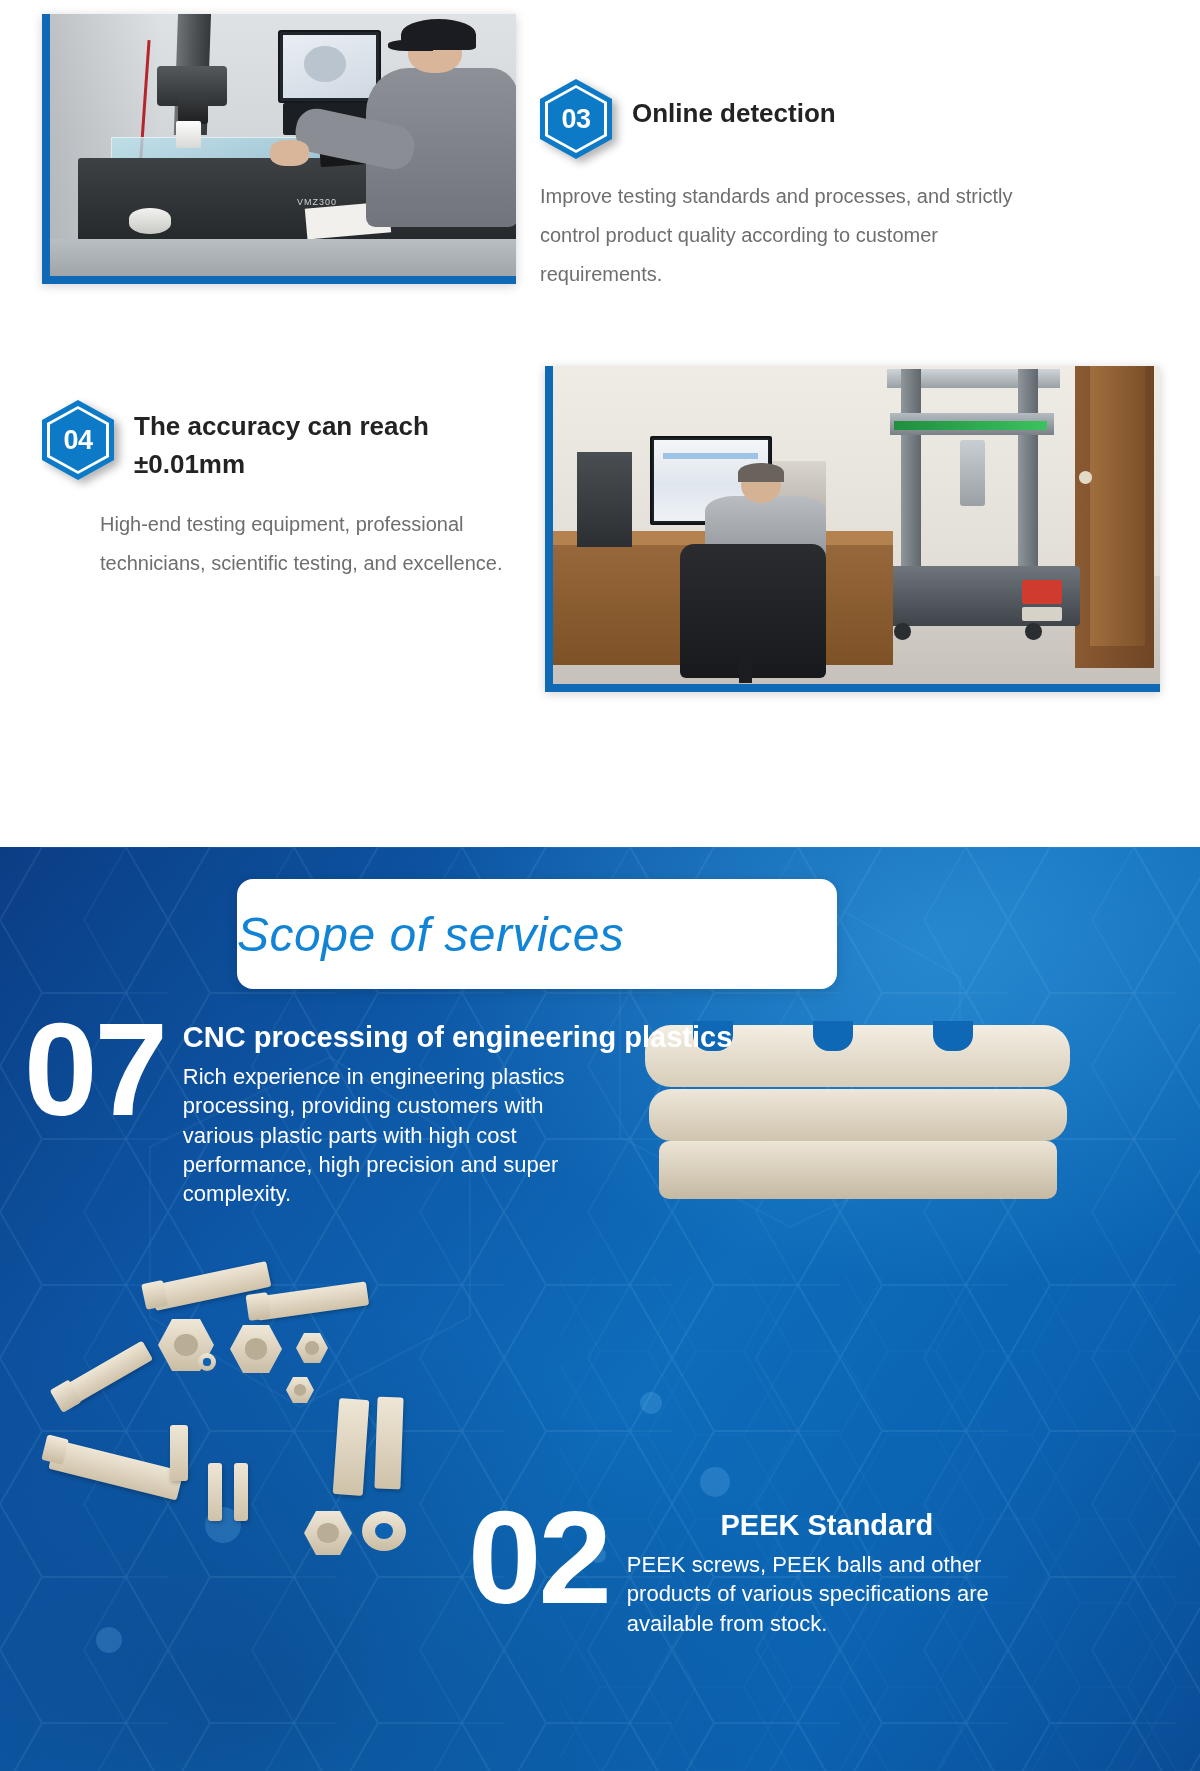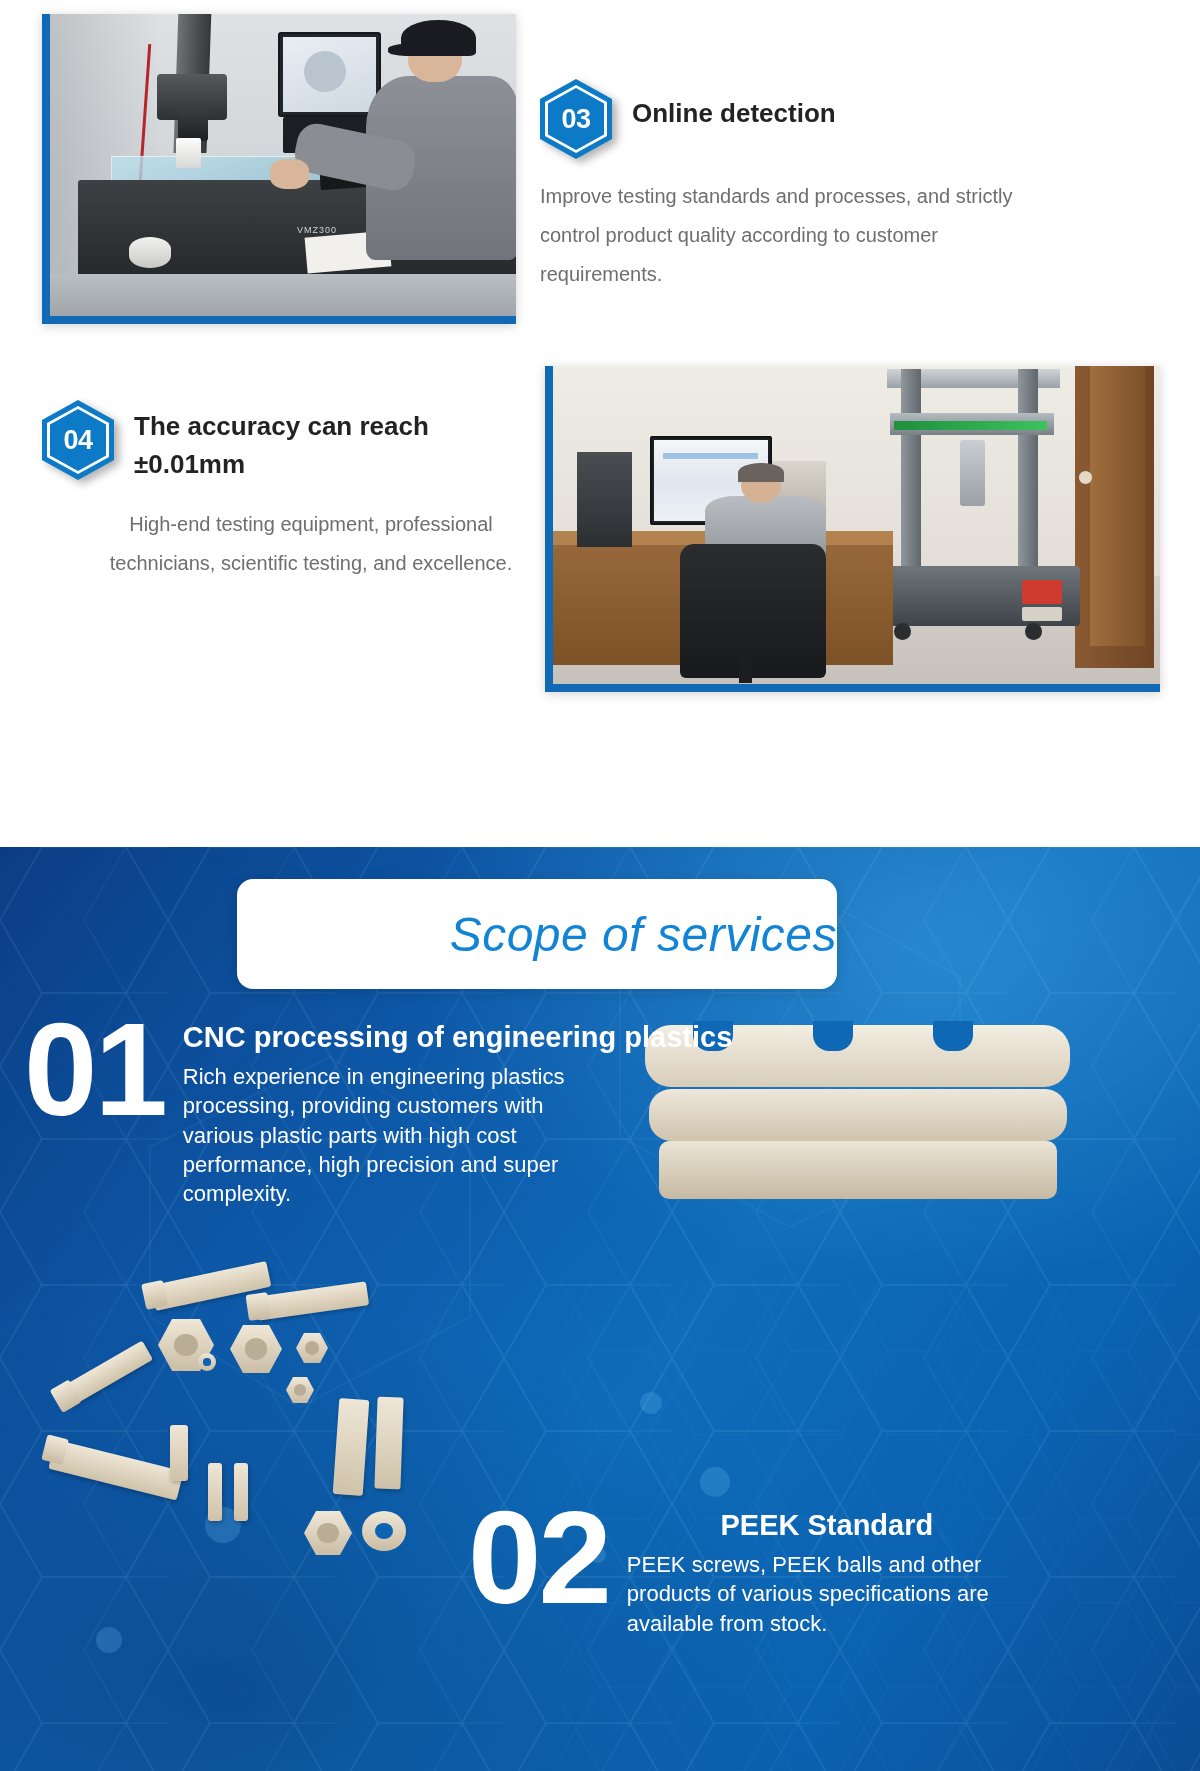--- a/index.html
+++ b/index.html
@@ -21,21 +21,21 @@
     background: #0f69b4;
     padding: 0;
     box-shadow: 0 2px 10px rgba(0,0,0,.18);
   }
   .photo-frame .inner {
     position:absolute;
     left:8px; top:0px; right:0px; bottom:8px;
     overflow:hidden;
     background:#cfcfcf;
   }
-  .photo-frame.f1 { left: 42px; top: 14px; width: 474px; height: 310px; }
+  .photo-frame.f1 { left: 42px; top: 14px; width: 474px; height: 270px; }
   .photo-frame.f2 { left: 545px; top: 366px; width: 615px; height: 326px; }
 
   
   .ph1 { position:absolute; inset:0; background:
       linear-gradient(180deg,#dfe2e4 0%, #d3d7da 46%, #c9ced2 100%); }
   .ph1 .wallshadow { position:absolute; left:0; top:0; width:24%; height:100%;
       background:linear-gradient(90deg, rgba(150,155,160,.45), rgba(150,155,160,0)); }
   .ph1 .column { position:absolute; left:27%; top:-2%; width:7%; height:48%;
       background:linear-gradient(90deg,#6e7376,#4a4e51 60%,#34383a);
       transform: skewX(-2deg); }
@@ -177,40 +177,40 @@
     font-size: 26px; font-weight: bold; color:#232323; line-height:1.45;
     padding-top: 16px; font-family:"Liberation Sans", sans-serif;
   }
   .feature p {
     font-size: 20px; color:#6e6e6e; line-height: 1.95;
     font-family:"Liberation Sans", sans-serif;
   }
   .f3 { left: 540px; top: 79px; width: 520px; }
   .f3 p { margin-top: 18px; }
   .f4 { left: 42px; top: 400px; width: 480px; }
-  .f4 p { margin-top: 22px; margin-left: 58px; text-align: center; }
+  .f4 p { margin-top: 22px; margin-left: 58px; }
   .f4 .head-row h3 { padding-top: 8px; }
 
   
   .blue-section {
     position:absolute; left:0; top:847px; width:1200px; height:924px;
     background:
       radial-gradient(ellipse 70% 60% at 78% 10%, rgba(60,160,225,.55), rgba(60,160,225,0) 62%),
       radial-gradient(ellipse 80% 70% at 20% 92%, rgba(10,60,125,.55), rgba(10,60,125,0) 60%),
       linear-gradient(128deg, #0b3d84 0%, #0d57a6 28%, #0e6cba 55%, #0b62b0 78%, #0a4c96 100%);
     overflow:hidden;
   }
   .hexbg { position:absolute; inset:0; opacity:.30; }
   .dots { position:absolute; inset:0; }
   .dot { position:absolute; border-radius:50%; background:rgba(120,195,245,.22); }
 
   .title-card {
     position:absolute; left:237px; top:32px; width:600px; height:110px;
     background:#ffffff; border-radius:16px;
-    display:flex; align-items:center; justify-content:flex-end;
+    display:flex; align-items:center; justify-content:flex-start;
     box-shadow: 0 3px 14px rgba(0,0,0,.14);
   }
   .title-card span {
     font-size:48px; font-style:italic; color:#1184d6; font-weight:normal;
     letter-spacing:.5px; font-family:"Liberation Sans", sans-serif;
   }
 
   .svc { position:absolute; display:flex; gap:18px; align-items:flex-start; }
   .svc .bignum {
     color:#ffffff; font-size:132px; font-weight:bold; line-height:.92;
@@ -399,21 +399,21 @@
       <div class="notch" style="left:48px;  top:4px;"></div>
       <div class="notch" style="left:168px; top:4px;"></div>
       <div class="notch" style="left:288px; top:4px;"></div>
       <div class="hole" style="left:60px;  top:86px; width:110px; height:14px;"></div>
       <div class="hole" style="left:220px; top:86px; width:110px; height:14px;"></div>
       <div class="seg row2"></div>
       <div class="seg row3"></div>
     </div>
 
     <div class="svc svc01">
-      <div class="bignum">01</div>
+      <div class="bignum">07</div>
       <div class="txt">
         <h4>CNC processing of engineering plastics</h4>
         <p>Rich experience in engineering plastics processing, providing customers with various plastic parts with high cost performance, high precision and super complexity.</p>
       </div>
     </div>
 
     <div class="bolts">
       <div class="bolt" style="left:112px; top:6px;  width:118px; height:26px; transform:rotate(-12deg);">
           <div class="hd"></div>
         </div>

